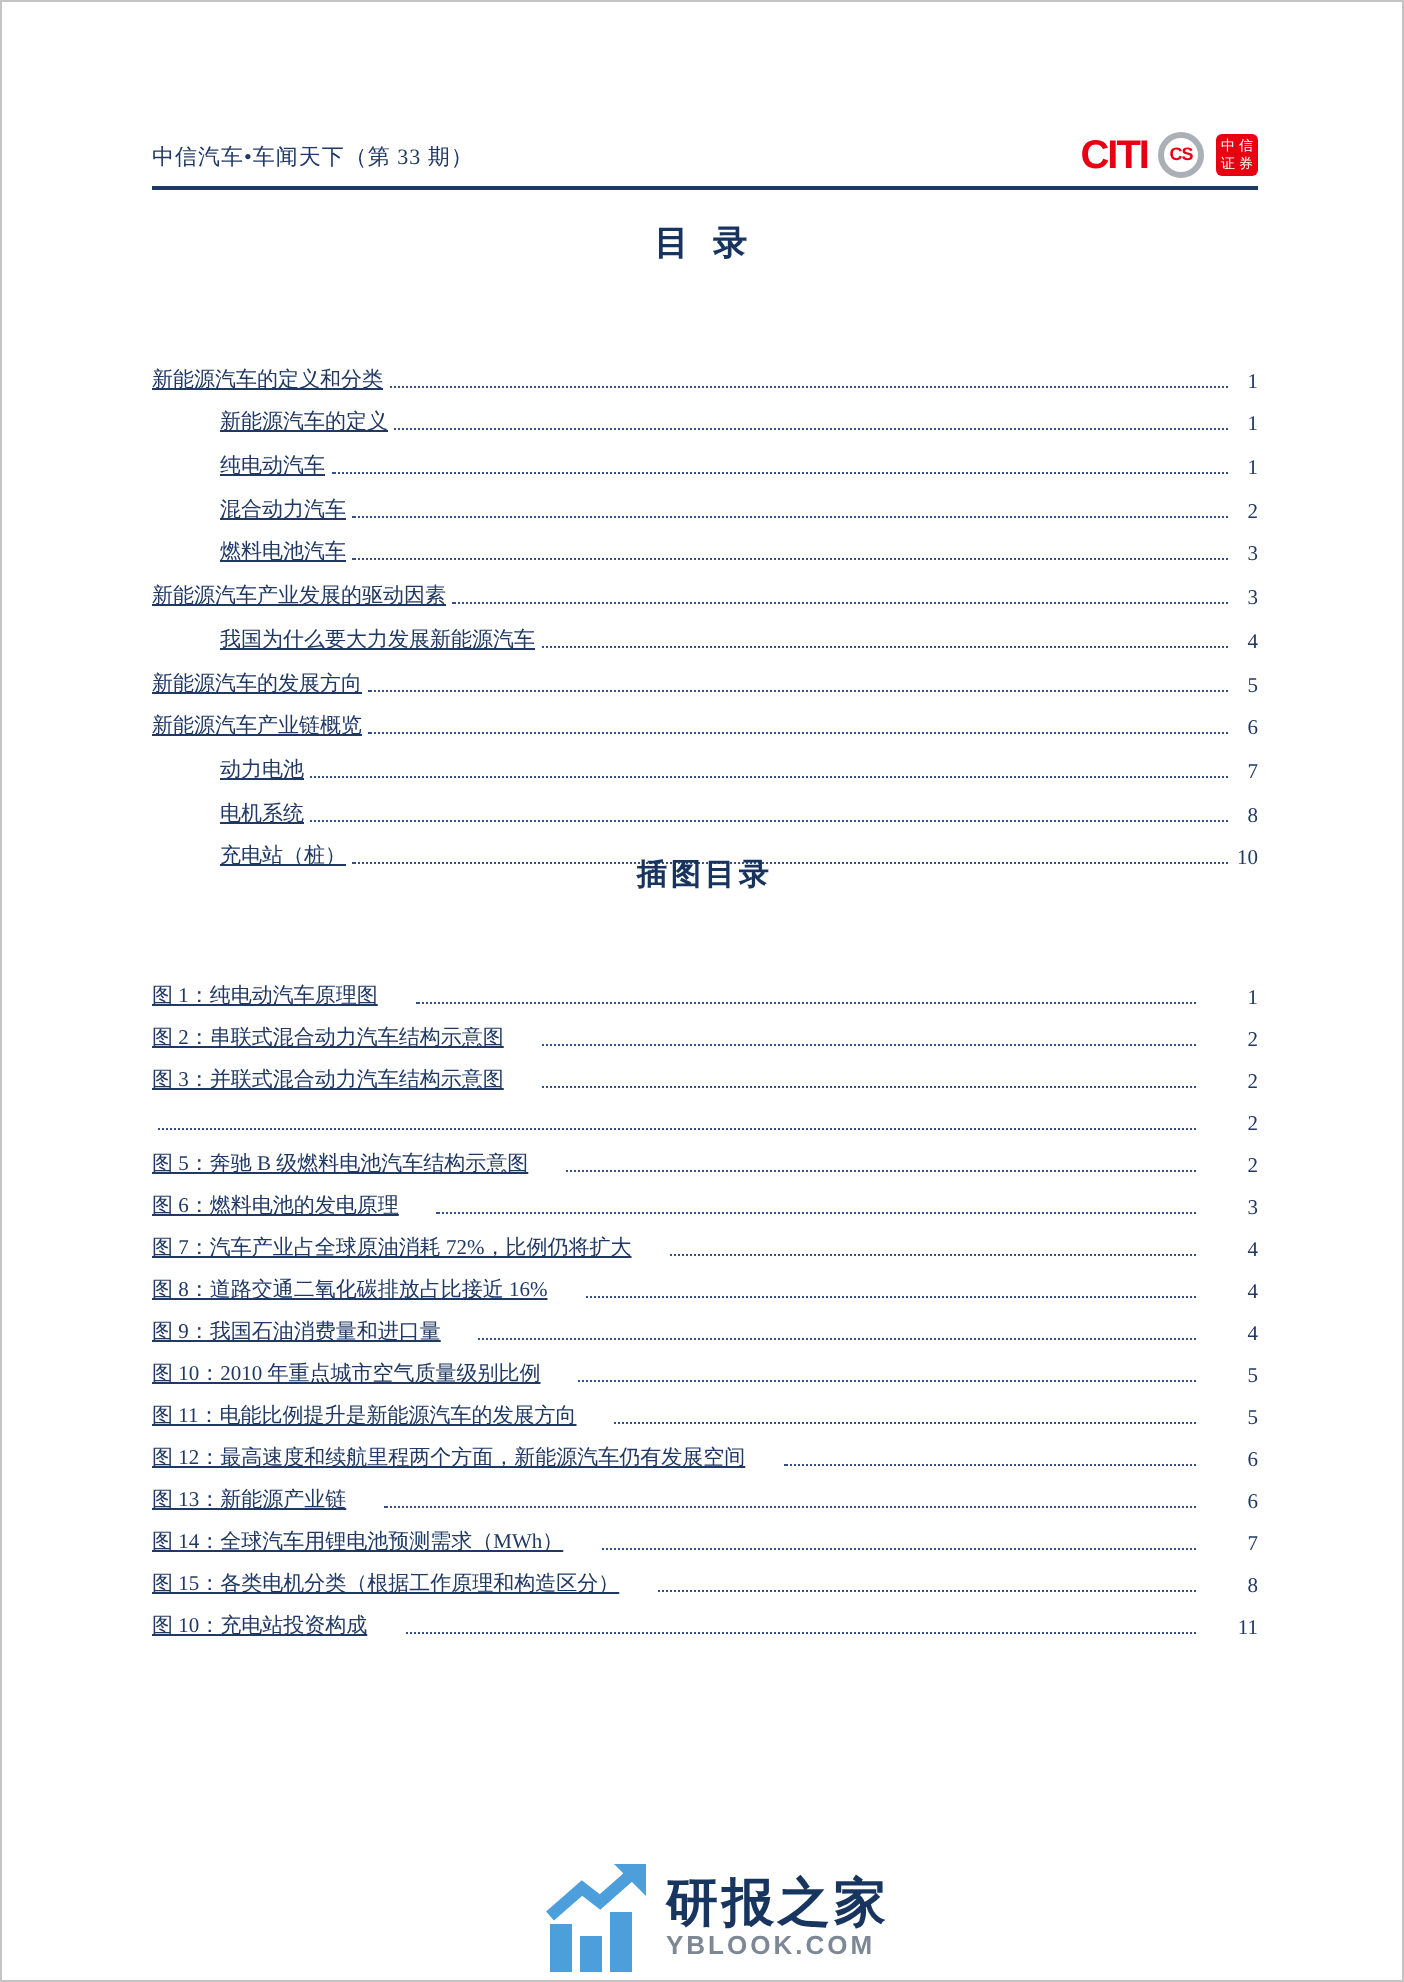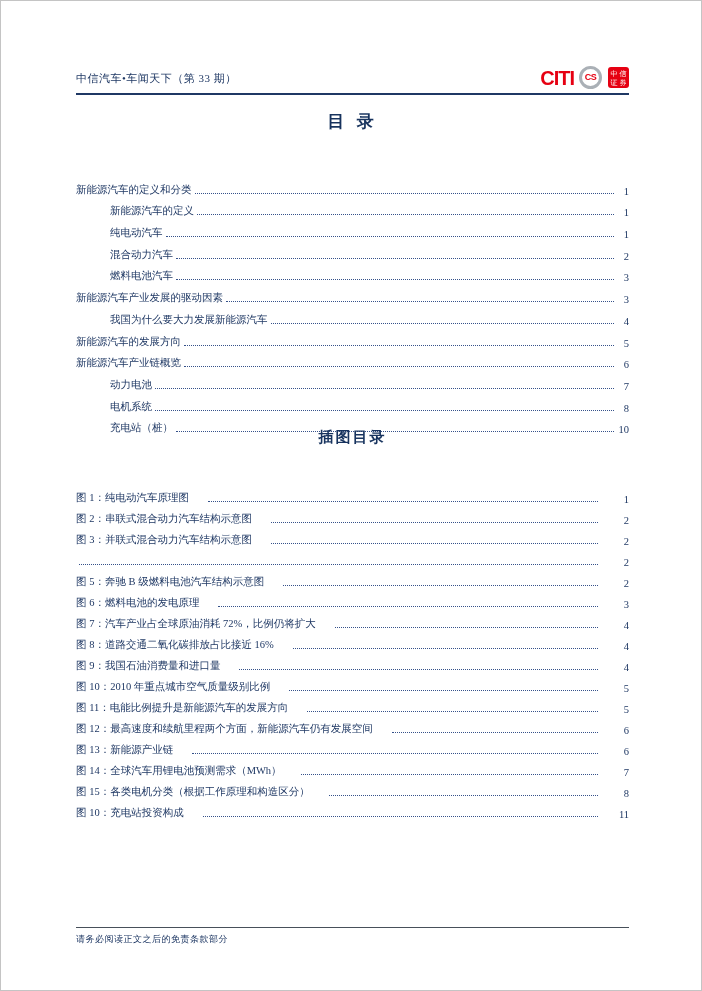--- a/index.html
+++ b/index.html
@@ -49,21 +49,21 @@
 
   
   .toc-list { position:absolute; left:75px; right:72px; top:177px; }
   .fig-list { position:absolute; left:75px; right:72px; top:486px; }
   .toc-row {
     display:flex; align-items:flex-end; height:21.7px;
     font-size:10.5px; color:#1F3864; white-space:nowrap;
   }
   .fig-list .toc-row { height:21px;gap:16px; }
   .toc-row.level-2 { padding-left:34px; }
-  .row-label { flex:0 0 auto; padding-bottom:3px; }
+  .row-label { flex:0 0 auto; padding-bottom:3px;text-decoration:underline; }
   .row-dots {
     flex:1 1 auto; border-bottom:1.6px dotted #35518a;
     margin:0 3px 6px 3px; min-width:10px;
   }
   .row-page { flex:0 0 auto; text-align:right; min-width:12px; padding-bottom:3px; }
 
   
   .footer {
     position:absolute; left:75px; right:72px; top:926px;
     border-top:1px solid #47505a; padding-top:5px;
@@ -281,18 +281,28 @@
         <span class="row-page">8</span>
       </div>
 
       <div class="toc-row">
         <span class="row-label">图 10：充电站投资构成</span>
         <span class="row-dots"></span>
         <span class="row-page">11</span>
       </div>
     </div>
 
-  <div class="footer">
-    <div class="footer-text">请务必阅读正文之后的免责条款部分</div>
+
+  <div class="watermark">
+    <svg class="wm-icon" viewBox="0 0 52 54" xmlns="http://www.w3.org/2000/svg">
+      <rect x="2" y="30" width="11" height="24" fill="#4D9FDC"></rect>
+      <rect x="17" y="36" width="11" height="18" fill="#4D9FDC"></rect>
+      <rect x="32" y="24" width="11" height="30" fill="#4D9FDC"></rect>
+      <polyline points="2,26 18,12 27,19 44,4" fill="none" stroke="#4D9FDC" stroke-width="6" stroke-linejoin="miter"></polyline>
+      <polygon points="36,0 52,0 52,16" fill="#4D9FDC" transform="translate(-2,0)"></polygon>
+    </svg>
+    <div class="wm-texts">
+      <span class="wm-name">研报之家</span>
+      <span class="wm-site">YBLOOK.COM</span>
+    </div>
   </div>
 
-
 </div>
 
 </body></html>

